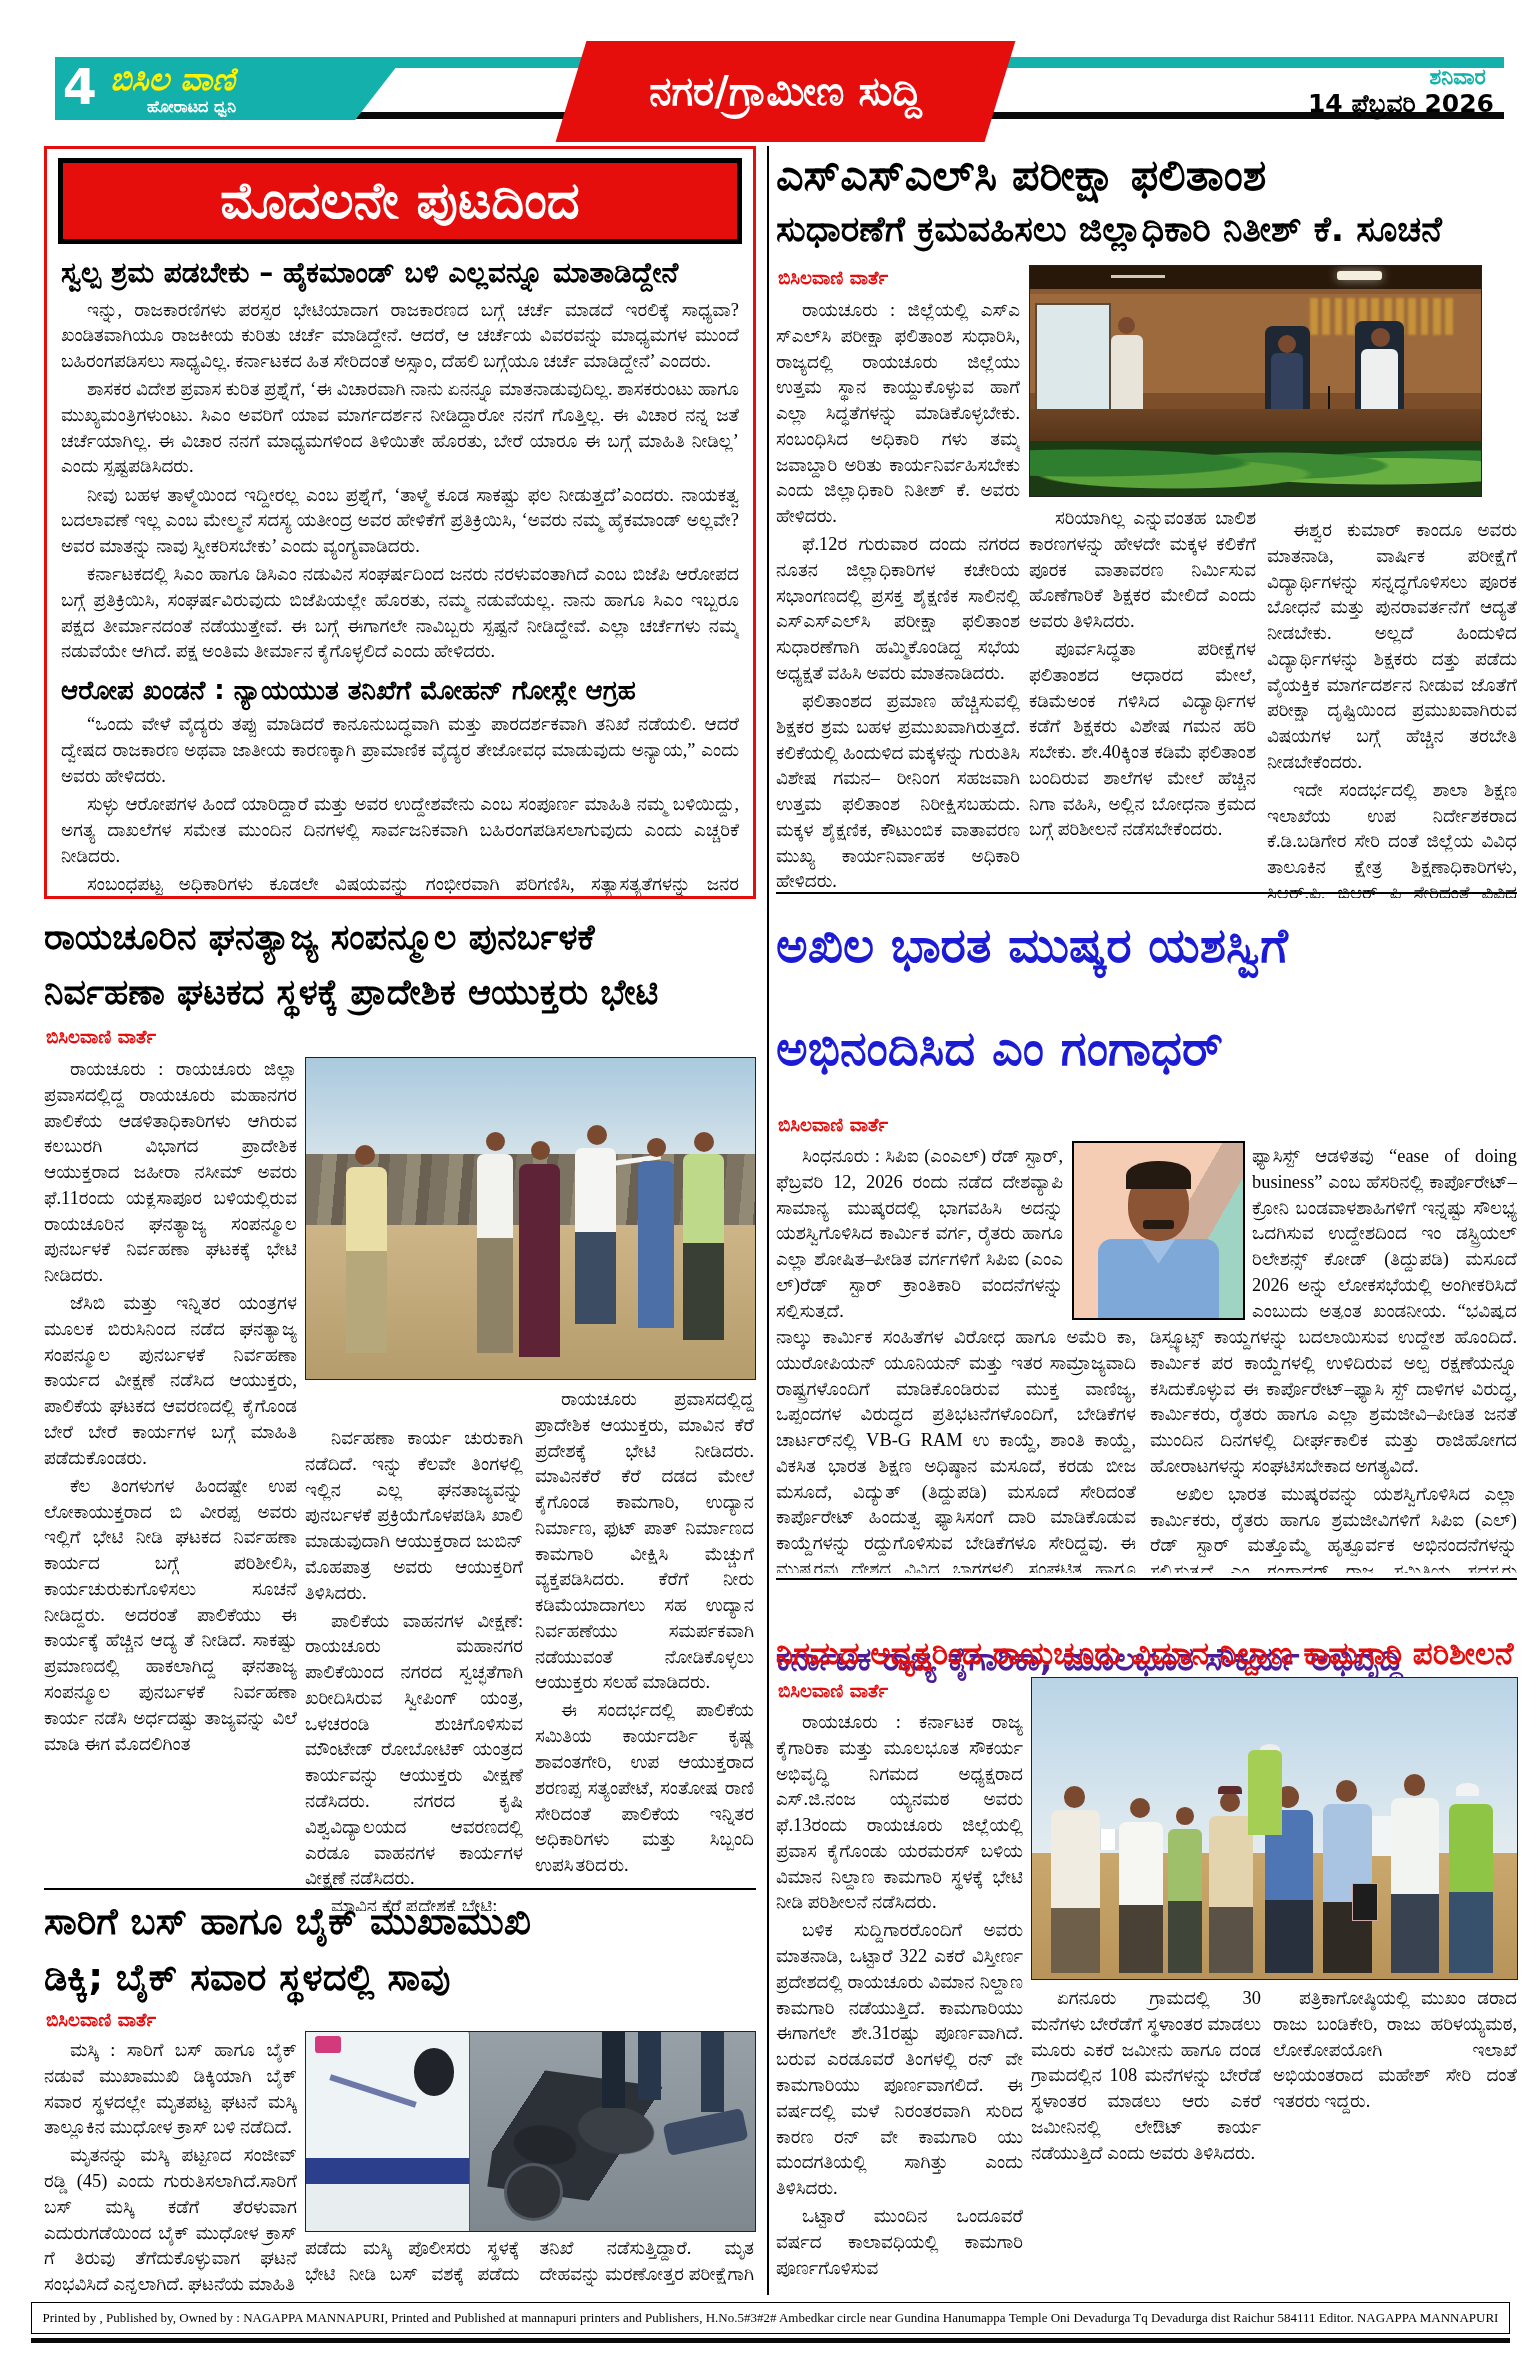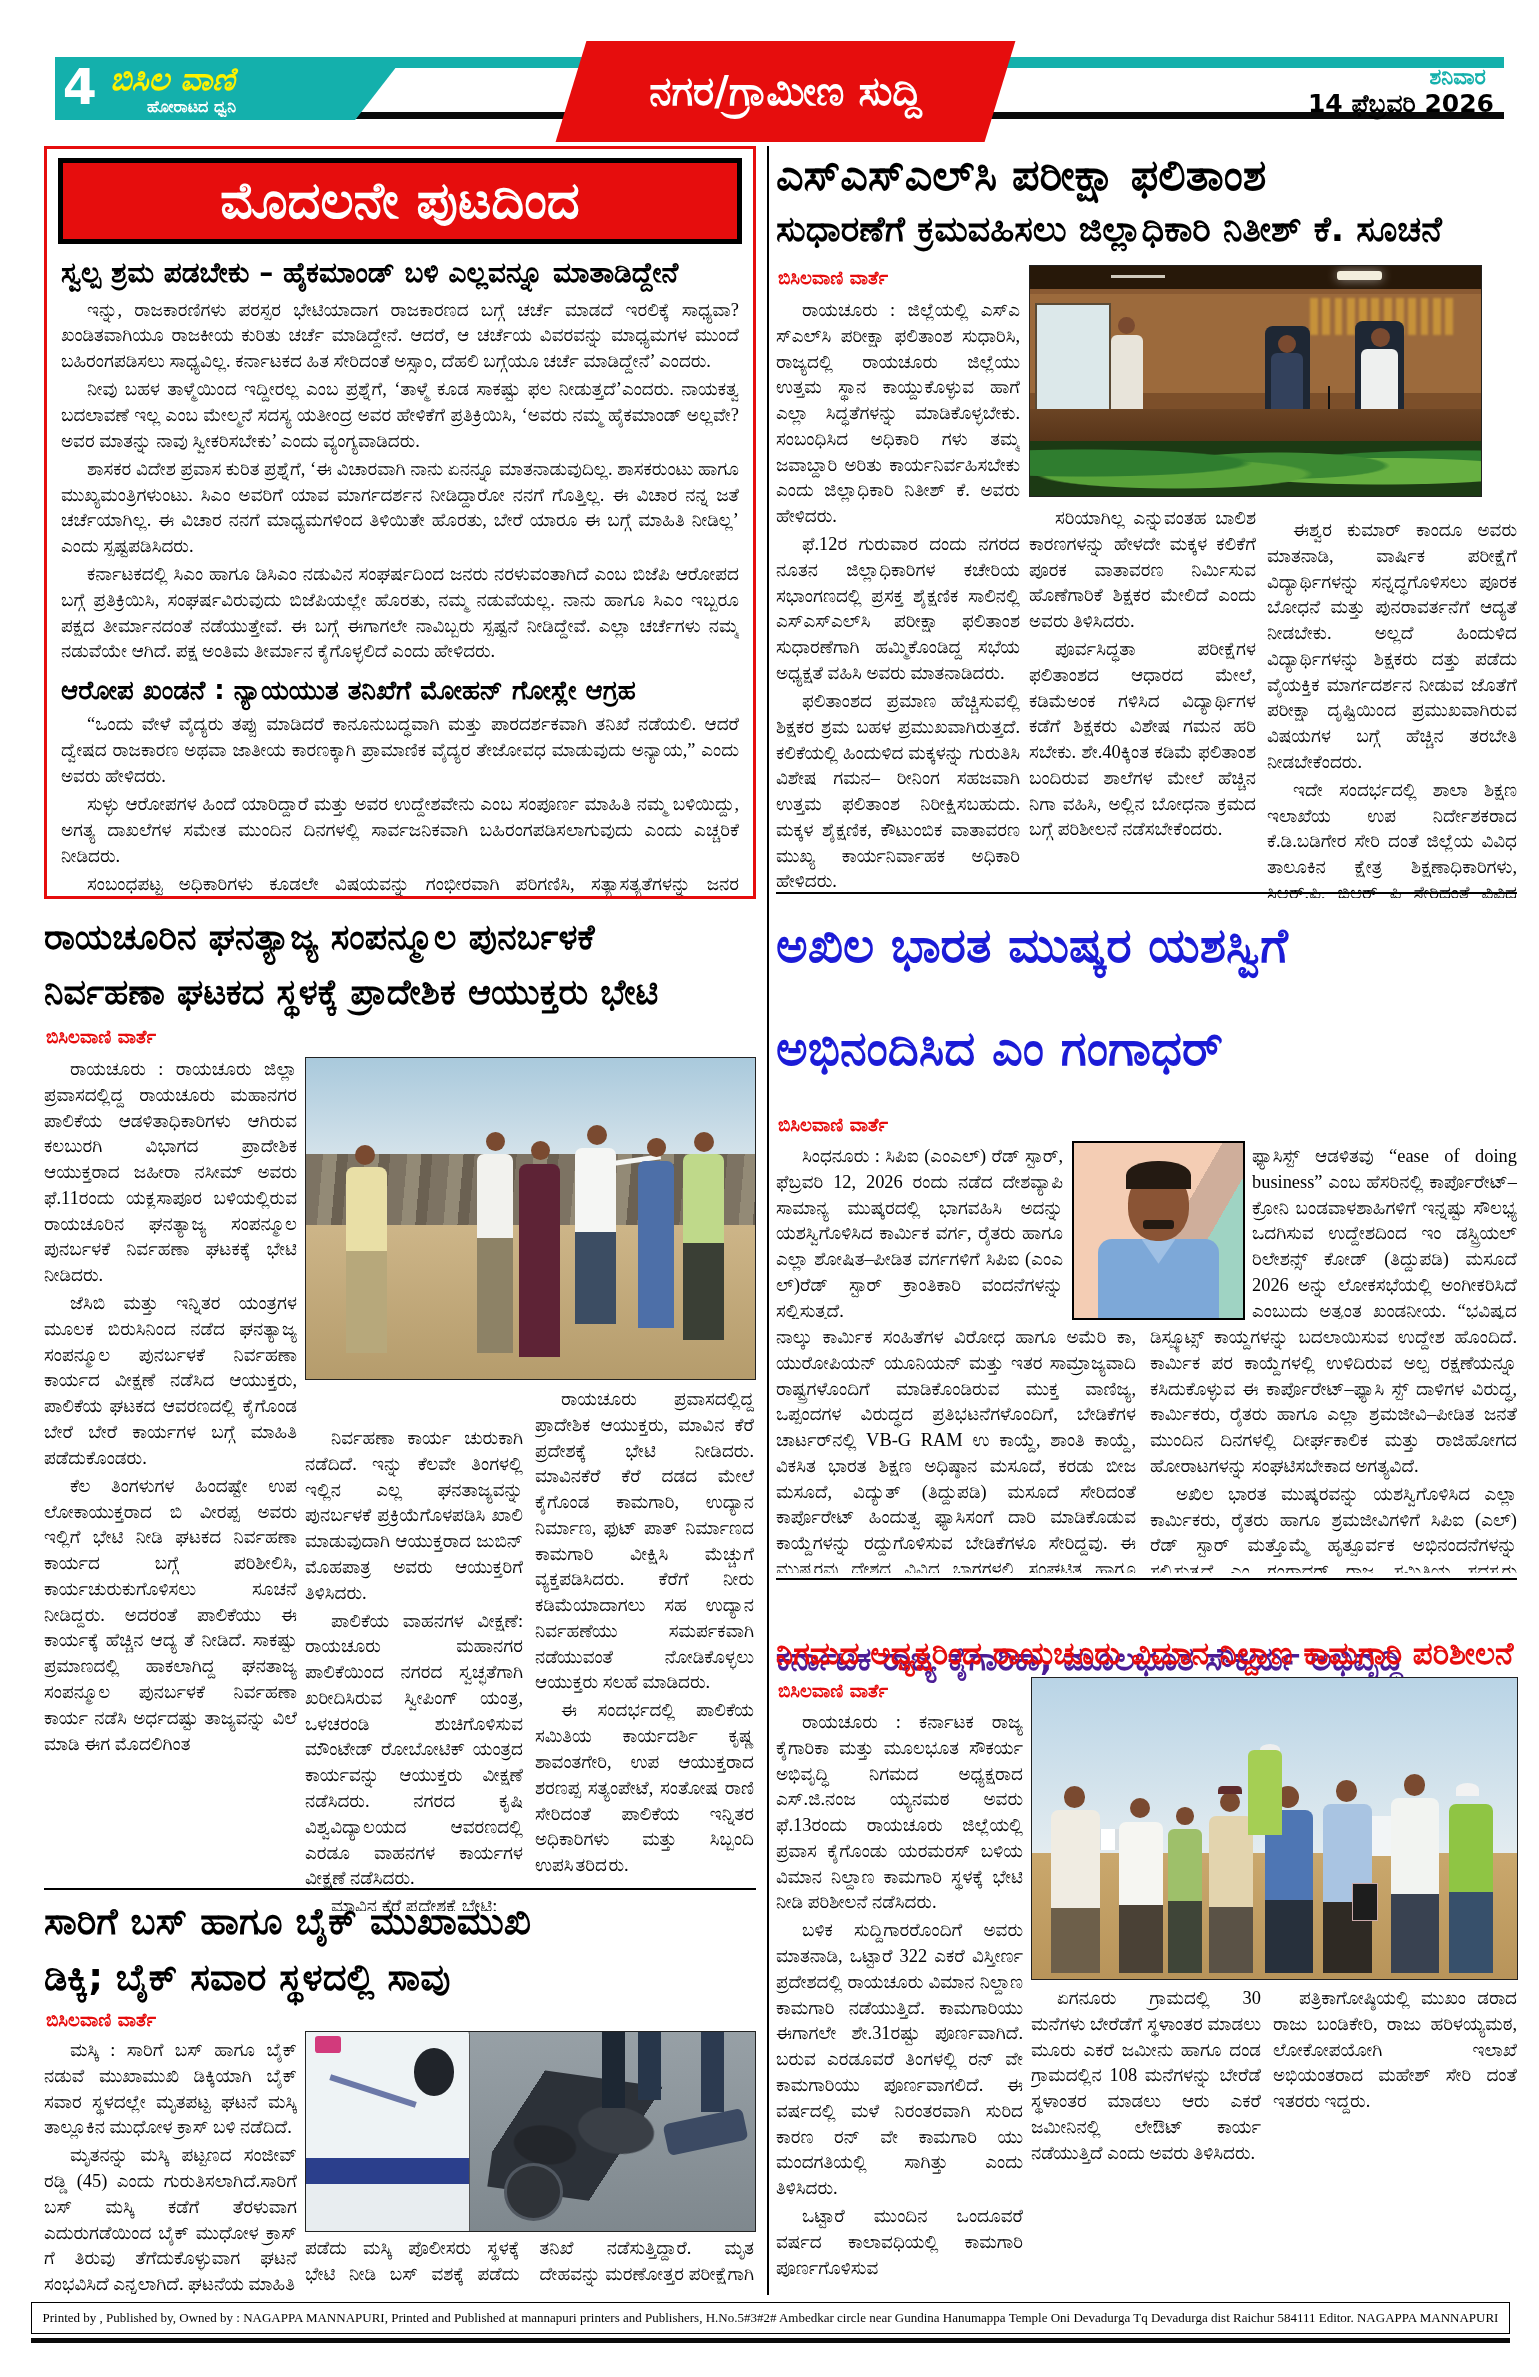--- a/index.html
+++ b/index.html
@@ -41,22 +41,22 @@
 
   <div class="abs rule" style="left:767px;top:146px;width:1.5px;height:2149px;"></div>
 
   <div class="abs" style="left:44px;top:146px;width:712px;height:753px;border:3.8px solid #e60d0d;box-sizing:border-box;overflow:hidden;">
     <div style="margin:9.2px 10.7px 4.6px 10.7px;height:86px;background:#e60d0d;border:5.4px solid #000;box-sizing:border-box;display:flex;align-items:center;justify-content:center;">
       <span class="hd" style="font-size:51px;color:#ffffff;white-space:nowrap;">ಮೊದಲನೇ ಪುಟದಿಂದ</span>
     </div>
     <div class="hd" style="margin:10.7px 14px 7.7px 14px;font-size:28px;line-height:1.25;">ಸ್ವಲ್ಪ ಶ್ರಮ ಪಡಬೇಕು – ಹೈಕಮಾಂಡ್ ಬಳಿ ಎಲ್ಲವನ್ನೂ ಮಾತಾಡಿದ್ದೇನೆ</div>
     <div class="body-txt" style="margin:5px 14px;">
       <p>ಇನ್ನು, ರಾಜಕಾರಣಿಗಳು ಪರಸ್ಪರ ಭೇಟಿಯಾದಾಗ ರಾಜಕಾರಣದ ಬಗ್ಗೆ ಚರ್ಚೆ ಮಾಡದೆ ಇರಲಿಕ್ಕೆ ಸಾಧ್ಯವಾ? ಖಂಡಿತವಾಗಿಯೂ ರಾಜಕೀಯ ಕುರಿತು ಚರ್ಚೆ ಮಾಡಿದ್ದೇನೆ. ಆದರೆ, ಆ ಚರ್ಚೆಯ ವಿವರವನ್ನು ಮಾಧ್ಯಮಗಳ ಮುಂದೆ ಬಹಿರಂಗಪಡಿಸಲು ಸಾಧ್ಯವಿಲ್ಲ. ಕರ್ನಾಟಕದ ಹಿತ ಸೇರಿದಂತೆ ಅಸ್ಸಾಂ, ದೆಹಲಿ ಬಗ್ಗೆಯೂ ಚರ್ಚೆ ಮಾಡಿದ್ದೇನೆ’ ಎಂದರು.</p>
+      <p>ಶಾಸಕರ ವಿದೇಶ ಪ್ರವಾಸ ಕುರಿತ ಪ್ರಶ್ನೆಗೆ, ‘ಈ ವಿಚಾರವಾಗಿ ನಾನು ಏನನ್ನೂ ಮಾತನಾಡುವುದಿಲ್ಲ. ಶಾಸಕರುಂಟು ಹಾಗೂ ಮುಖ್ಯಮಂತ್ರಿಗಳುಂಟು. ಸಿಎಂ ಅವರಿಗೆ ಯಾವ ಮಾರ್ಗದರ್ಶನ ನೀಡಿದ್ದಾರೋ ನನಗೆ ಗೊತ್ತಿಲ್ಲ. ಈ ವಿಚಾರ ನನ್ನ ಜತೆ ಚರ್ಚೆಯಾಗಿಲ್ಲ. ಈ ವಿಚಾರ ನನಗೆ ಮಾಧ್ಯಮಗಳಿಂದ ತಿಳಿಯಿತೇ ಹೊರತು, ಬೇರೆ ಯಾರೂ ಈ ಬಗ್ಗೆ ಮಾಹಿತಿ ನೀಡಿಲ್ಲ’ ಎಂದು ಸ್ಪಷ್ಟಪಡಿಸಿದರು.</p>
       <p>ನೀವು ಬಹಳ ತಾಳ್ಮೆಯಿಂದ ಇದ್ದೀರಲ್ಲ ಎಂಬ ಪ್ರಶ್ನೆಗೆ, ‘ತಾಳ್ಮೆ ಕೂಡ ಸಾಕಷ್ಟು ಫಲ ನೀಡುತ್ತದೆ’ಎಂದರು. ನಾಯಕತ್ವ ಬದಲಾವಣೆ ಇಲ್ಲ ಎಂಬ ಮೇಲ್ಮನೆ ಸದಸ್ಯ ಯತೀಂದ್ರ ಅವರ ಹೇಳಿಕೆಗೆ ಪ್ರತಿಕ್ರಿಯಿಸಿ, ‘ಅವರು ನಮ್ಮ ಹೈಕಮಾಂಡ್ ಅಲ್ಲವೇ? ಅವರ ಮಾತನ್ನು ನಾವು ಸ್ವೀಕರಿಸಬೇಕು’ ಎಂದು ವ್ಯಂಗ್ಯವಾಡಿದರು.</p>
-      <p>ಶಾಸಕರ ವಿದೇಶ ಪ್ರವಾಸ ಕುರಿತ ಪ್ರಶ್ನೆಗೆ, ‘ಈ ವಿಚಾರವಾಗಿ ನಾನು ಏನನ್ನೂ ಮಾತನಾಡುವುದಿಲ್ಲ. ಶಾಸಕರುಂಟು ಹಾಗೂ ಮುಖ್ಯಮಂತ್ರಿಗಳುಂಟು. ಸಿಎಂ ಅವರಿಗೆ ಯಾವ ಮಾರ್ಗದರ್ಶನ ನೀಡಿದ್ದಾರೋ ನನಗೆ ಗೊತ್ತಿಲ್ಲ. ಈ ವಿಚಾರ ನನ್ನ ಜತೆ ಚರ್ಚೆಯಾಗಿಲ್ಲ. ಈ ವಿಚಾರ ನನಗೆ ಮಾಧ್ಯಮಗಳಿಂದ ತಿಳಿಯಿತೇ ಹೊರತು, ಬೇರೆ ಯಾರೂ ಈ ಬಗ್ಗೆ ಮಾಹಿತಿ ನೀಡಿಲ್ಲ’ ಎಂದು ಸ್ಪಷ್ಟಪಡಿಸಿದರು.</p>
       <p>ಕರ್ನಾಟಕದಲ್ಲಿ ಸಿಎಂ ಹಾಗೂ ಡಿಸಿಎಂ ನಡುವಿನ ಸಂಘರ್ಷದಿಂದ ಜನರು ನರಳುವಂತಾಗಿದೆ ಎಂಬ ಬಿಜೆಪಿ ಆರೋಪದ ಬಗ್ಗೆ ಪ್ರತಿಕ್ರಿಯಿಸಿ, ಸಂಘರ್ಷವಿರುವುದು ಬಿಜೆಪಿಯಲ್ಲೇ ಹೊರತು, ನಮ್ಮ ನಡುವೆಯಲ್ಲ. ನಾನು ಹಾಗೂ ಸಿಎಂ ಇಬ್ಬರೂ ಪಕ್ಷದ ತೀರ್ಮಾನದಂತೆ ನಡೆಯುತ್ತೇವೆ. ಈ ಬಗ್ಗೆ ಈಗಾಗಲೇ ನಾವಿಬ್ಬರು ಸ್ಪಷ್ಟನೆ ನೀಡಿದ್ದೇವೆ. ಎಲ್ಲಾ ಚರ್ಚೆಗಳು ನಮ್ಮ ನಡುವೆಯೇ ಆಗಿದೆ. ಪಕ್ಷ ಅಂತಿಮ ತೀರ್ಮಾನ ಕೈಗೊಳ್ಳಲಿದೆ ಎಂದು ಹೇಳಿದರು.</p>
     </div>
     <div class="hd" style="margin:7.7px 14px 6.1px 14px;font-size:26px;line-height:1.2;">ಆರೋಪ ಖಂಡನೆ : ನ್ಯಾಯಯುತ ತನಿಖೆಗೆ ಮೋಹನ್ ಗೋಸ್ಲೇ ಆಗ್ರಹ</div>
     <div class="body-txt" style="margin:0 14px;">
       <p>“ಒಂದು ವೇಳೆ ವೈದ್ಯರು ತಪ್ಪು ಮಾಡಿದರೆ ಕಾನೂನುಬದ್ಧವಾಗಿ ಮತ್ತು ಪಾರದರ್ಶಕವಾಗಿ ತನಿಖೆ ನಡೆಯಲಿ. ಆದರೆ ದ್ವೇಷದ ರಾಜಕಾರಣ ಅಥವಾ ಜಾತೀಯ ಕಾರಣಕ್ಕಾಗಿ ಪ್ರಾಮಾಣಿಕ ವೈದ್ಯರ ತೇಜೋವಧ ಮಾಡುವುದು ಅನ್ಯಾಯ,” ಎಂದು ಅವರು ಹೇಳಿದರು.</p>
       <p>ಸುಳ್ಳು ಆರೋಪಗಳ ಹಿಂದೆ ಯಾರಿದ್ದಾರೆ ಮತ್ತು ಅವರ ಉದ್ದೇಶವೇನು ಎಂಬ ಸಂಪೂರ್ಣ ಮಾಹಿತಿ ನಮ್ಮ ಬಳಿಯಿದ್ದು, ಅಗತ್ಯ ದಾಖಲೆಗಳ ಸಮೇತ ಮುಂದಿನ ದಿನಗಳಲ್ಲಿ ಸಾರ್ವಜನಿಕವಾಗಿ ಬಹಿರಂಗಪಡಿಸಲಾಗುವುದು ಎಂದು ಎಚ್ಚರಿಕೆ ನೀಡಿದರು.</p>
       <p>ಸಂಬಂಧಪಟ್ಟ ಅಧಿಕಾರಿಗಳು ಕೂಡಲೇ ವಿಷಯವನ್ನು ಗಂಭೀರವಾಗಿ ಪರಿಗಣಿಸಿ, ಸತ್ಯಾಸತ್ಯತೆಗಳನ್ನು ಜನರ ಮುಂದಿಡಬೇಕು ಎಂದು ಒತ್ತಾಯಿಸಿದರು.</p>
 
     </div>
   </div>

